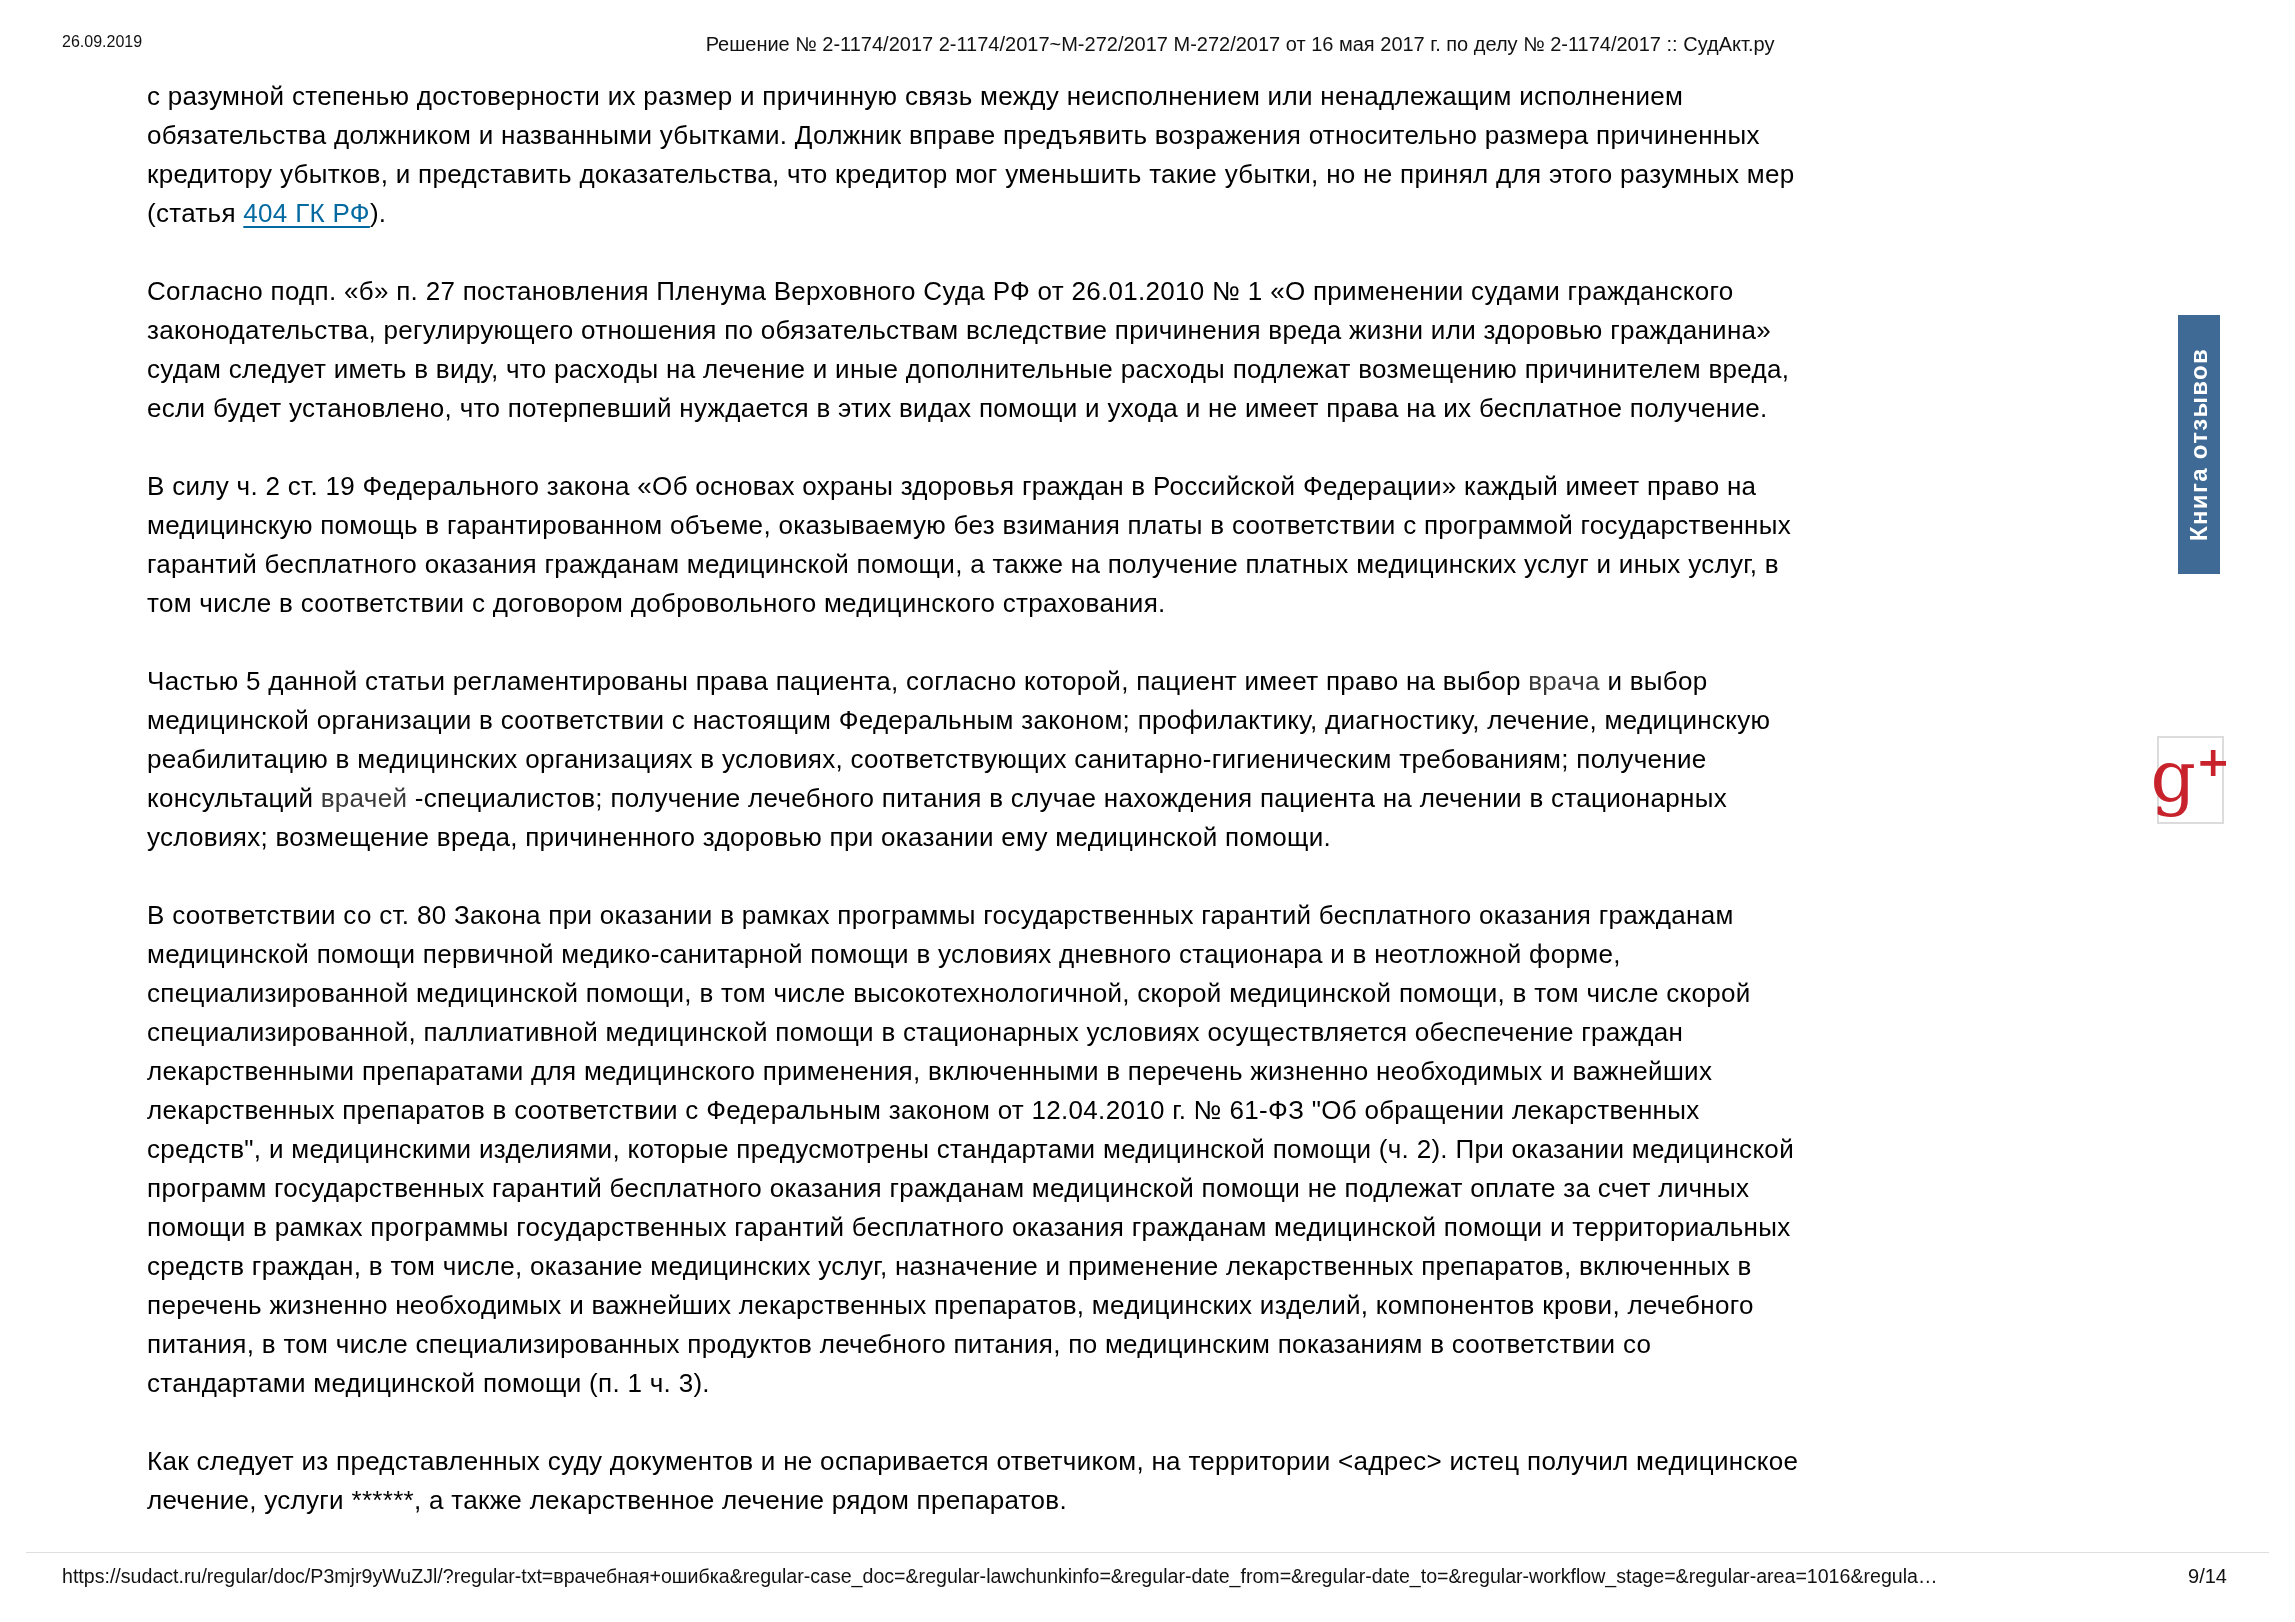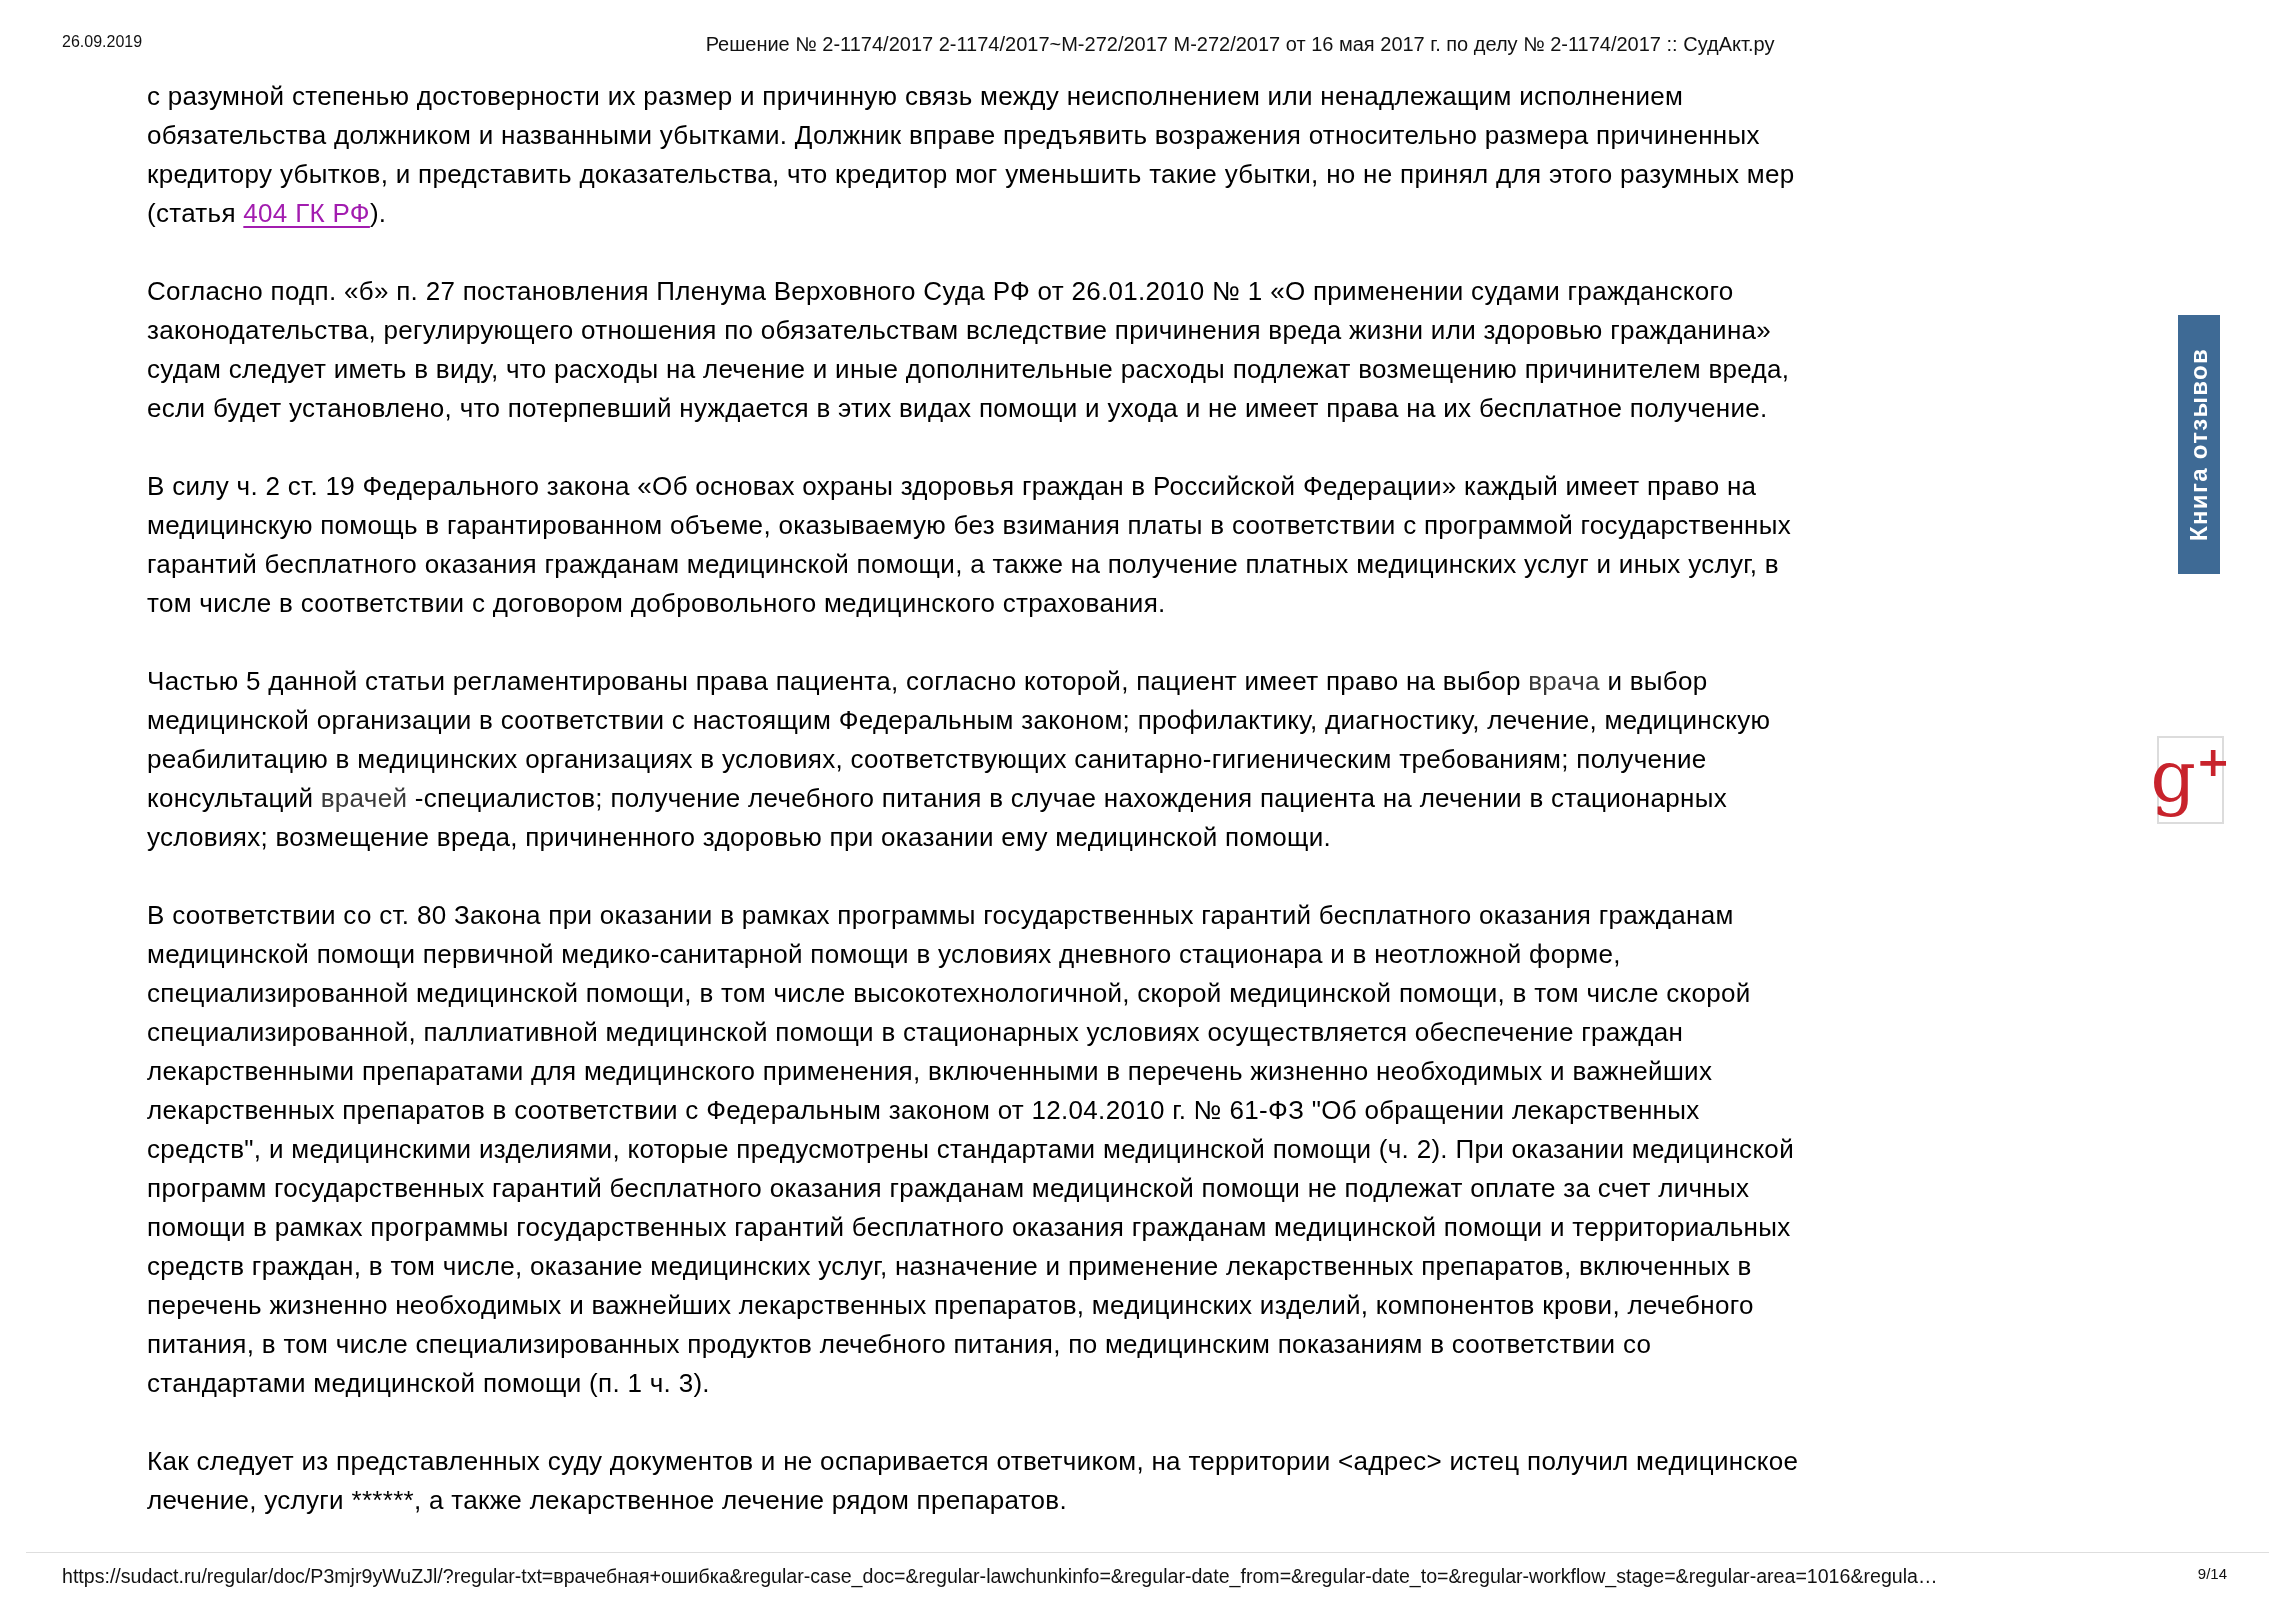--- a/index.html
+++ b/index.html
@@ -8,42 +8,42 @@
     font-family:"Liberation Sans", sans-serif; color:#000; overflow:hidden;
   }
   
   .hdr-date { position:absolute; left:62px; top:33px; font-size:16px; color:#111; }
   .hdr-title { position:absolute; left:185px; right:0; top:33px; text-align:center; font-size:20px; color:#111; white-space:nowrap; }
   
   .doc { position:absolute; left:147px; top:77px; width:1924px; font-size:26px; line-height:39px; letter-spacing:0.3px; }
   .para { margin:0 0 39px 0; }
   .tline { white-space:nowrap; height:39px; }
   .hl { font-weight:normal; color:#3a3a3a; }
-  .lnk { color:#a21caf; text-decoration:underline; text-underline-offset:3.9px; cursor:pointer; }
+  .lnk { color:#0369a1; text-decoration:underline; text-underline-offset:3.9px; cursor:pointer; }
   
   .banner {
     position:absolute; left:2178px; top:315px; width:42px; height:259px;
     background:#3e6a95; display:flex; align-items:center; justify-content:center; cursor:pointer;
   }
   .banner span {
     writing-mode:vertical-rl; transform:rotate(180deg);
     color:#ffffff; font-size:24px; font-weight:700; letter-spacing:1.3px; white-space:nowrap;
   }
   
   .gplus {
     position:absolute; left:2157px; top:736px; width:63px; height:84px;
     background:#ffffff; border:2px solid #dcdcdc;
     display:flex; align-items:flex-start; justify-content:center; cursor:pointer;
   }
   .gplus .g { font-family:"DejaVu Serif", serif; color:#c8232c; font-size:71px; line-height:1; margin-top:2.6px; }
   .gplus .plus { font-family:"DejaVu Serif", serif; color:#c8232c; font-size:41px; line-height:1; margin-top:3.9px; font-weight:bold; }
   
   .ftr-rule { position:absolute; left:26px; right:26px; top:1552px; height:1.3px; background:#dedede; }
   .ftr-url { position:absolute; left:62px; top:1565px; font-size:19.6px; color:#111; white-space:nowrap; }
-  .ftr-page { position:absolute; right:68px; top:1565px; font-size:15px; color:#111; }
+  .ftr-page { position:absolute; right:68px; top:1565px; font-size:20px; color:#111; }
 </style>
 </head>
 <body>
 
 <div class="page">
 
   <div class="hdr-date">26.09.2019</div>
   <div class="hdr-title">Решение № 2-1174/2017 2-1174/2017~М-272/2017 М-272/2017 от 16 мая 2017 г. по делу № 2-1174/2017 :: СудАкт.ру</div>
 
   <div class="doc">

